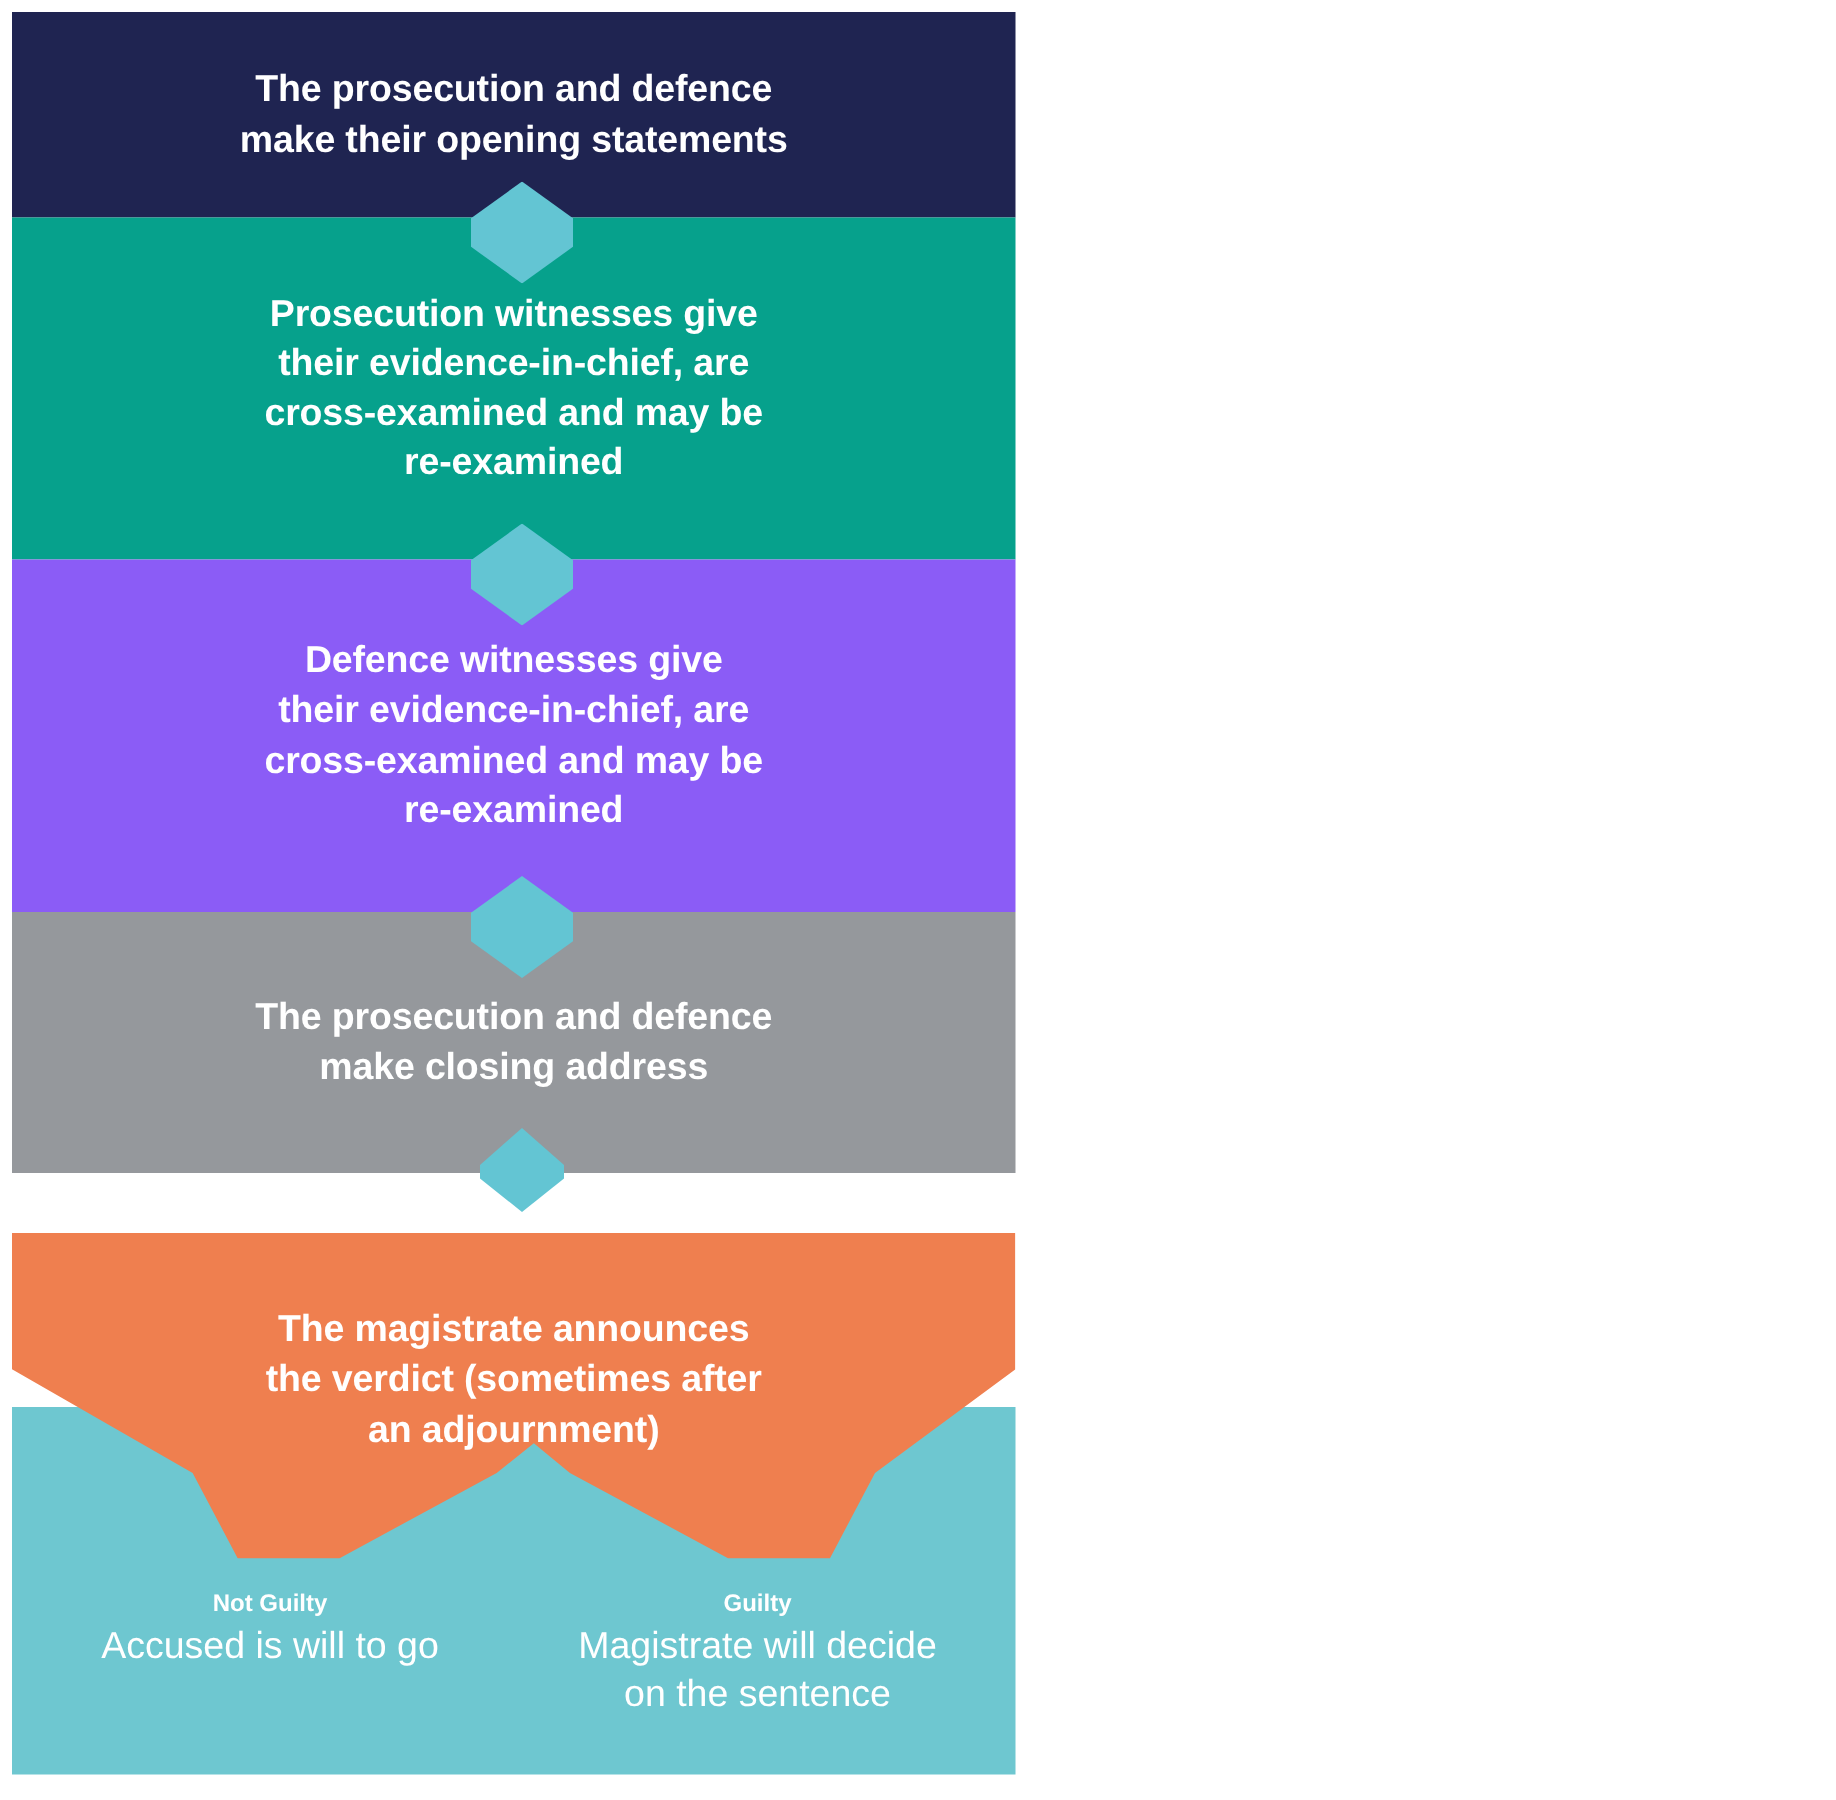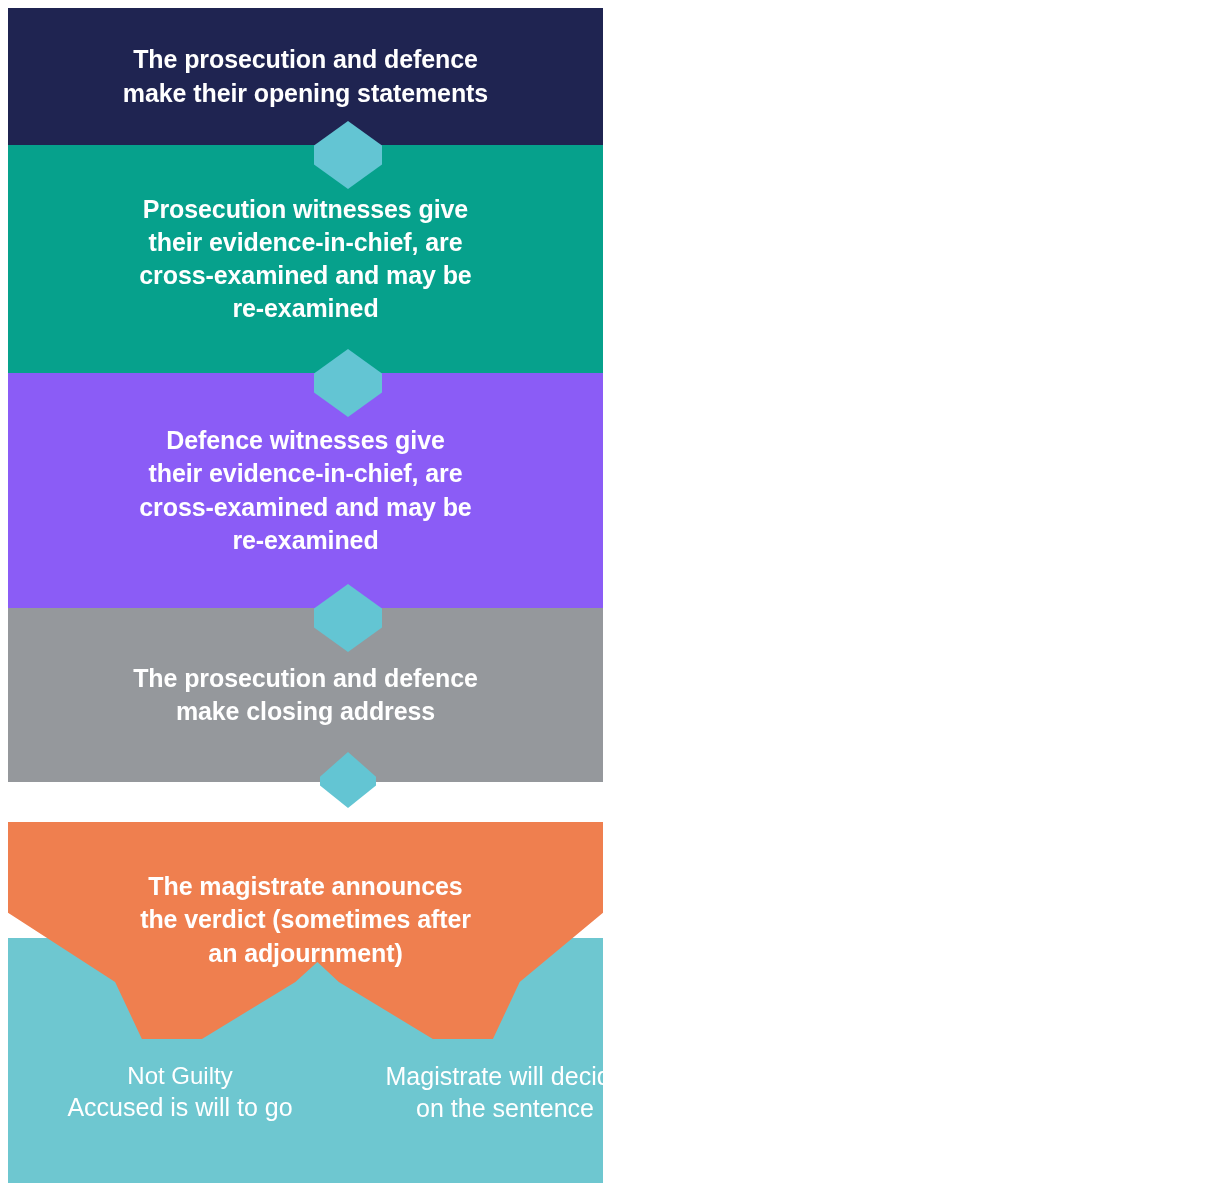--- a/index.html
+++ b/index.html
@@ -19,21 +19,21 @@
     position: absolute;
     left: 8px;
     top: 8px;
     width: 669px;
     height: 1175px;
   }
 
   .band {
     position: absolute;
     left: 0;
-    width: 595px;
+    width: 669px;
     box-sizing: border-box;
     display: flex;
     align-items: center;
     justify-content: center;
     text-align: center;
     color: #ffffff;
   }
 
   .band-text {
     width: 430px;
@@ -102,22 +102,22 @@
     justify-content: space-between;
     padding: 0 22px;
     box-sizing: border-box;
   }
   .outcome-col {
     width: 300px;
     text-align: center;
     color: #ffffff;
   }
   .outcome-title {
-    font-weight: normal;
-    font-size: 24px;
+    font-weight: bold;
+    font-size: 16px;
     line-height: 1.3;
     display: block;
   }
   .outcome-sub {
     font-weight: normal;
     font-size: 25px;
     line-height: 1.28;
     display: block;
     white-space: pre-line;
   }
@@ -167,20 +167,21 @@
 make closing address</div>
   </div>
 
   <div class="band" id="band-outcome" style="background-color: rgb(110, 199, 208);">
     <div class="outcome-cols">
       <div class="outcome-col">
         <span class="outcome-title">Not Guilty</span>
         <span class="outcome-sub">Accused is will to go</span>
       </div>
       <div class="outcome-col">
+        <span class="outcome-title">Guilty</span>
         <span class="outcome-sub">Magistrate will decide
 on the sentence</span>
       </div>
     </div>
   </div>
 
   <div class="band" id="band-verdict" style="background-color: rgb(239, 127, 79);">
     <div class="band-text">The magistrate announces
 the verdict (sometimes after
 an adjournment)</div>

